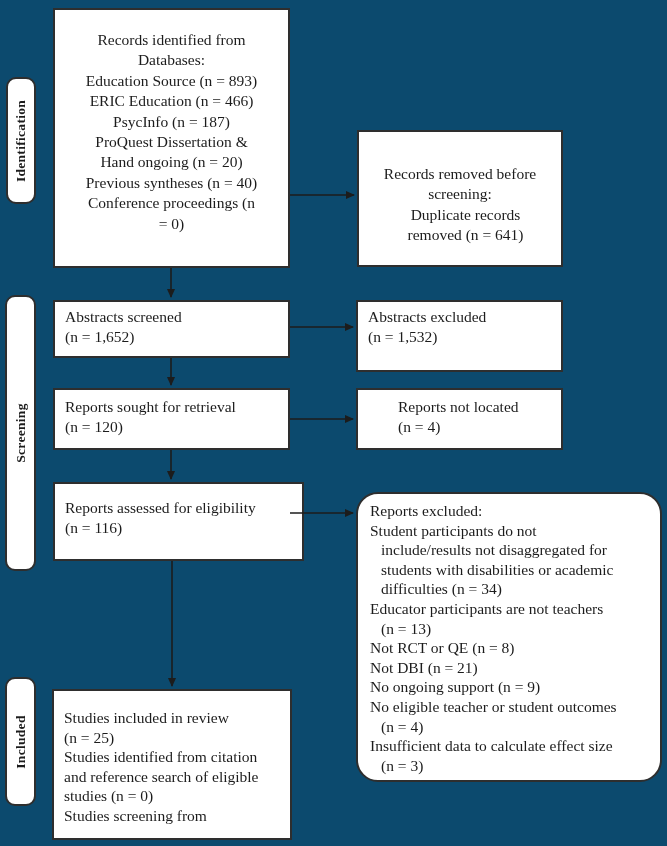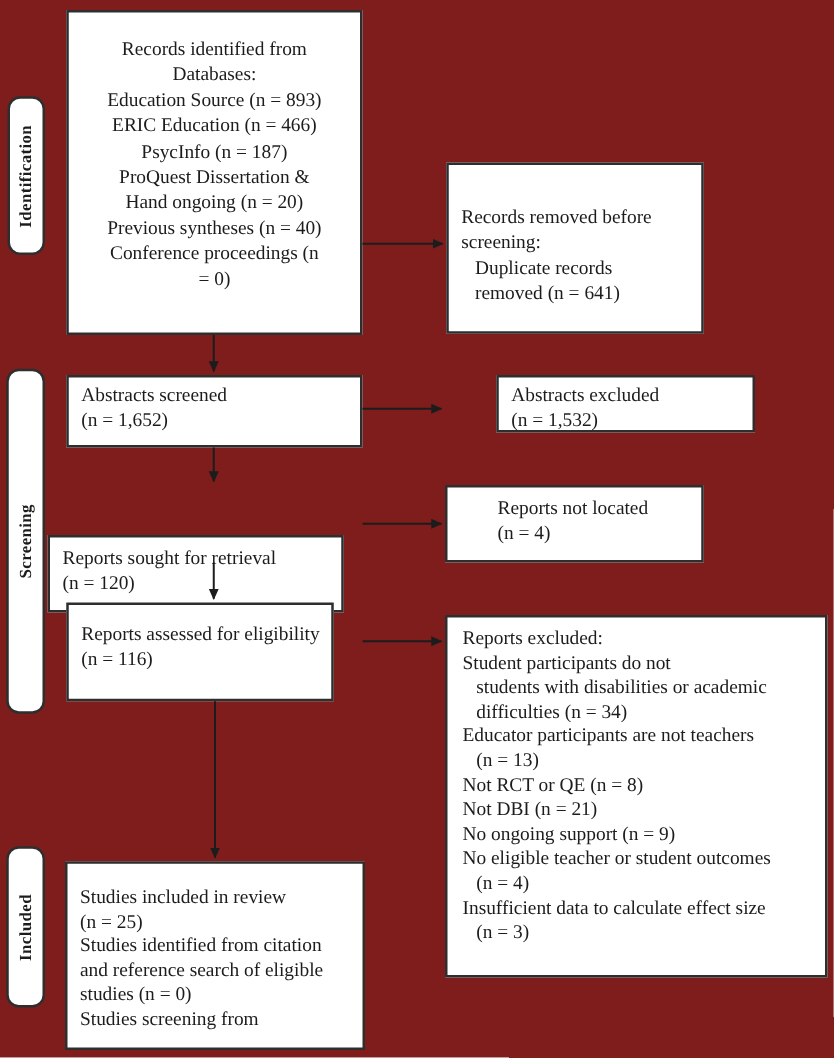--- a/index.html
+++ b/index.html
@@ -1,20 +1,20 @@
 <!DOCTYPE html>
 <html><head>
 <meta charset="utf-8">
 <style>
   html, body { margin: 0; padding: 0; background: #ffffff; }
   .canvas {
     position: relative;
     width: 667px;
     height: 846px;
-    background: #7f1d1d;
+    background: #0c4a6e;
     font-family: "Liberation Serif", serif;
     color: #1c1c1c;
     overflow: hidden;
   }
   .box {
     position: absolute;
     box-sizing: border-box;
     border: 2px solid #2e2e2e;
     background: #ffffff;
     font-size: 15.5px;
@@ -42,27 +42,27 @@
     font-weight: bold;
     font-size: 13.5px;
     letter-spacing: 0.3px;
   }
 
   #stage-identification { left: 6px;  top: 77px;  width: 30px; height: 127px; }
   #stage-screening      { left: 5px;  top: 295px; width: 31px; height: 276px; }
   #stage-included       { left: 5px;  top: 677px; width: 31px; height: 129px; }
 
   #box-records-identified { left: 53px;  top: 8px;   width: 237px; height: 260px; padding-top: 20px; }
-  #box-records-removed    { left: 357px; top: 130px; width: 206px; height: 137px; padding-top: 32px; }
+  #box-records-removed    { left: 357px; top: 130px; width: 206px; height: 137px; padding-top: 32px; text-align: center; }
   #box-abstracts-screened { left: 53px;  top: 300px; width: 237px; height: 58px; }
-  #box-abstracts-excluded { left: 356px; top: 300px; width: 207px; height: 46px; margin-left: 41px; }
-  #box-reports-sought     { left: 38px;  top: 388px; width: 237px; height: 62px; padding-top: 7px; margin-top: 40px; }
+  #box-abstracts-excluded { left: 356px; top: 300px; width: 207px; height: 72px; }
+  #box-reports-sought     { left: 53px;  top: 388px; width: 237px; height: 62px; padding-top: 7px; }
   #box-reports-not-located{ left: 356px; top: 388px; width: 207px; height: 62px; padding-top: 7px; padding-left: 40px; }
-  #box-reports-assessed   { left: 53px;  top: 482px; width: 214px; height: 79px; padding-top: 14px; }
-  #box-reports-excluded   { left: 356px; top: 492px; width: 306px; height: 290px; padding-top: 7px; line-height: 19.6px; padding-left: 12px; }
+  #box-reports-assessed   { left: 53px;  top: 482px; width: 251px; height: 79px; padding-top: 14px; }
+  #box-reports-excluded   { left: 356px; top: 492px; width: 306px; height: 290px; padding-top: 7px; line-height: 19.6px; padding-left: 12px; border-radius: 22px; }
   #box-studies-included   { left: 52px;  top: 689px; width: 240px; height: 151px; padding-top: 17px; line-height: 19.6px; }
 
   .arrows {
     position: absolute;
     left: 0; top: 0;
     width: 667px; height: 846px;
     pointer-events: none;
   }
   .arrows line { stroke: #1c1c1c; stroke-width: 1.6; }
 </style>
@@ -115,20 +115,21 @@
       <div class="line"><span>Reports not located</span></div>
       <div class="line"><span>(</span><span class="it">n</span><span> = 4)</span></div>
     </div>
   <div class="box" id="box-reports-assessed">
       <div class="line"><span>Reports assessed for eligibility</span></div>
       <div class="line"><span>(</span><span class="it">n</span><span> = 116)</span></div>
     </div>
   <div class="box" id="box-reports-excluded">
       <div class="line"><span>Reports excluded:</span></div>
       <div class="line"><span class="it">Student participants do not</span></div>
+      <div class="line ind"><span class="it">include/results not disaggregated for</span></div>
       <div class="line ind"><span class="it">students with disabilities or academic</span></div>
       <div class="line ind"><span class="it">difficulties (</span><span class="it">n</span><span> = 34)</span></div>
       <div class="line"><span class="it">Educator participants are not teachers</span></div>
       <div class="line ind"><span class="it">(</span><span class="it">n</span><span> = 13)</span></div>
       <div class="line"><span class="it">Not RCT or QE</span><span> (</span><span class="it">n</span><span> = 8)</span></div>
       <div class="line"><span class="it">Not DBI</span><span> (</span><span class="it">n</span><span> = 21)</span></div>
       <div class="line"><span class="it">No ongoing support</span><span class="it"> (</span><span class="it">n</span><span> = 9)</span></div>
       <div class="line"><span class="it">No eligible teacher or student outcomes</span></div>
       <div class="line ind"><span class="it">(</span><span class="it">n</span><span class="it"> = 4)</span></div>
       <div class="line"><span class="it">Insufficient data to calculate effect size</span></div>

